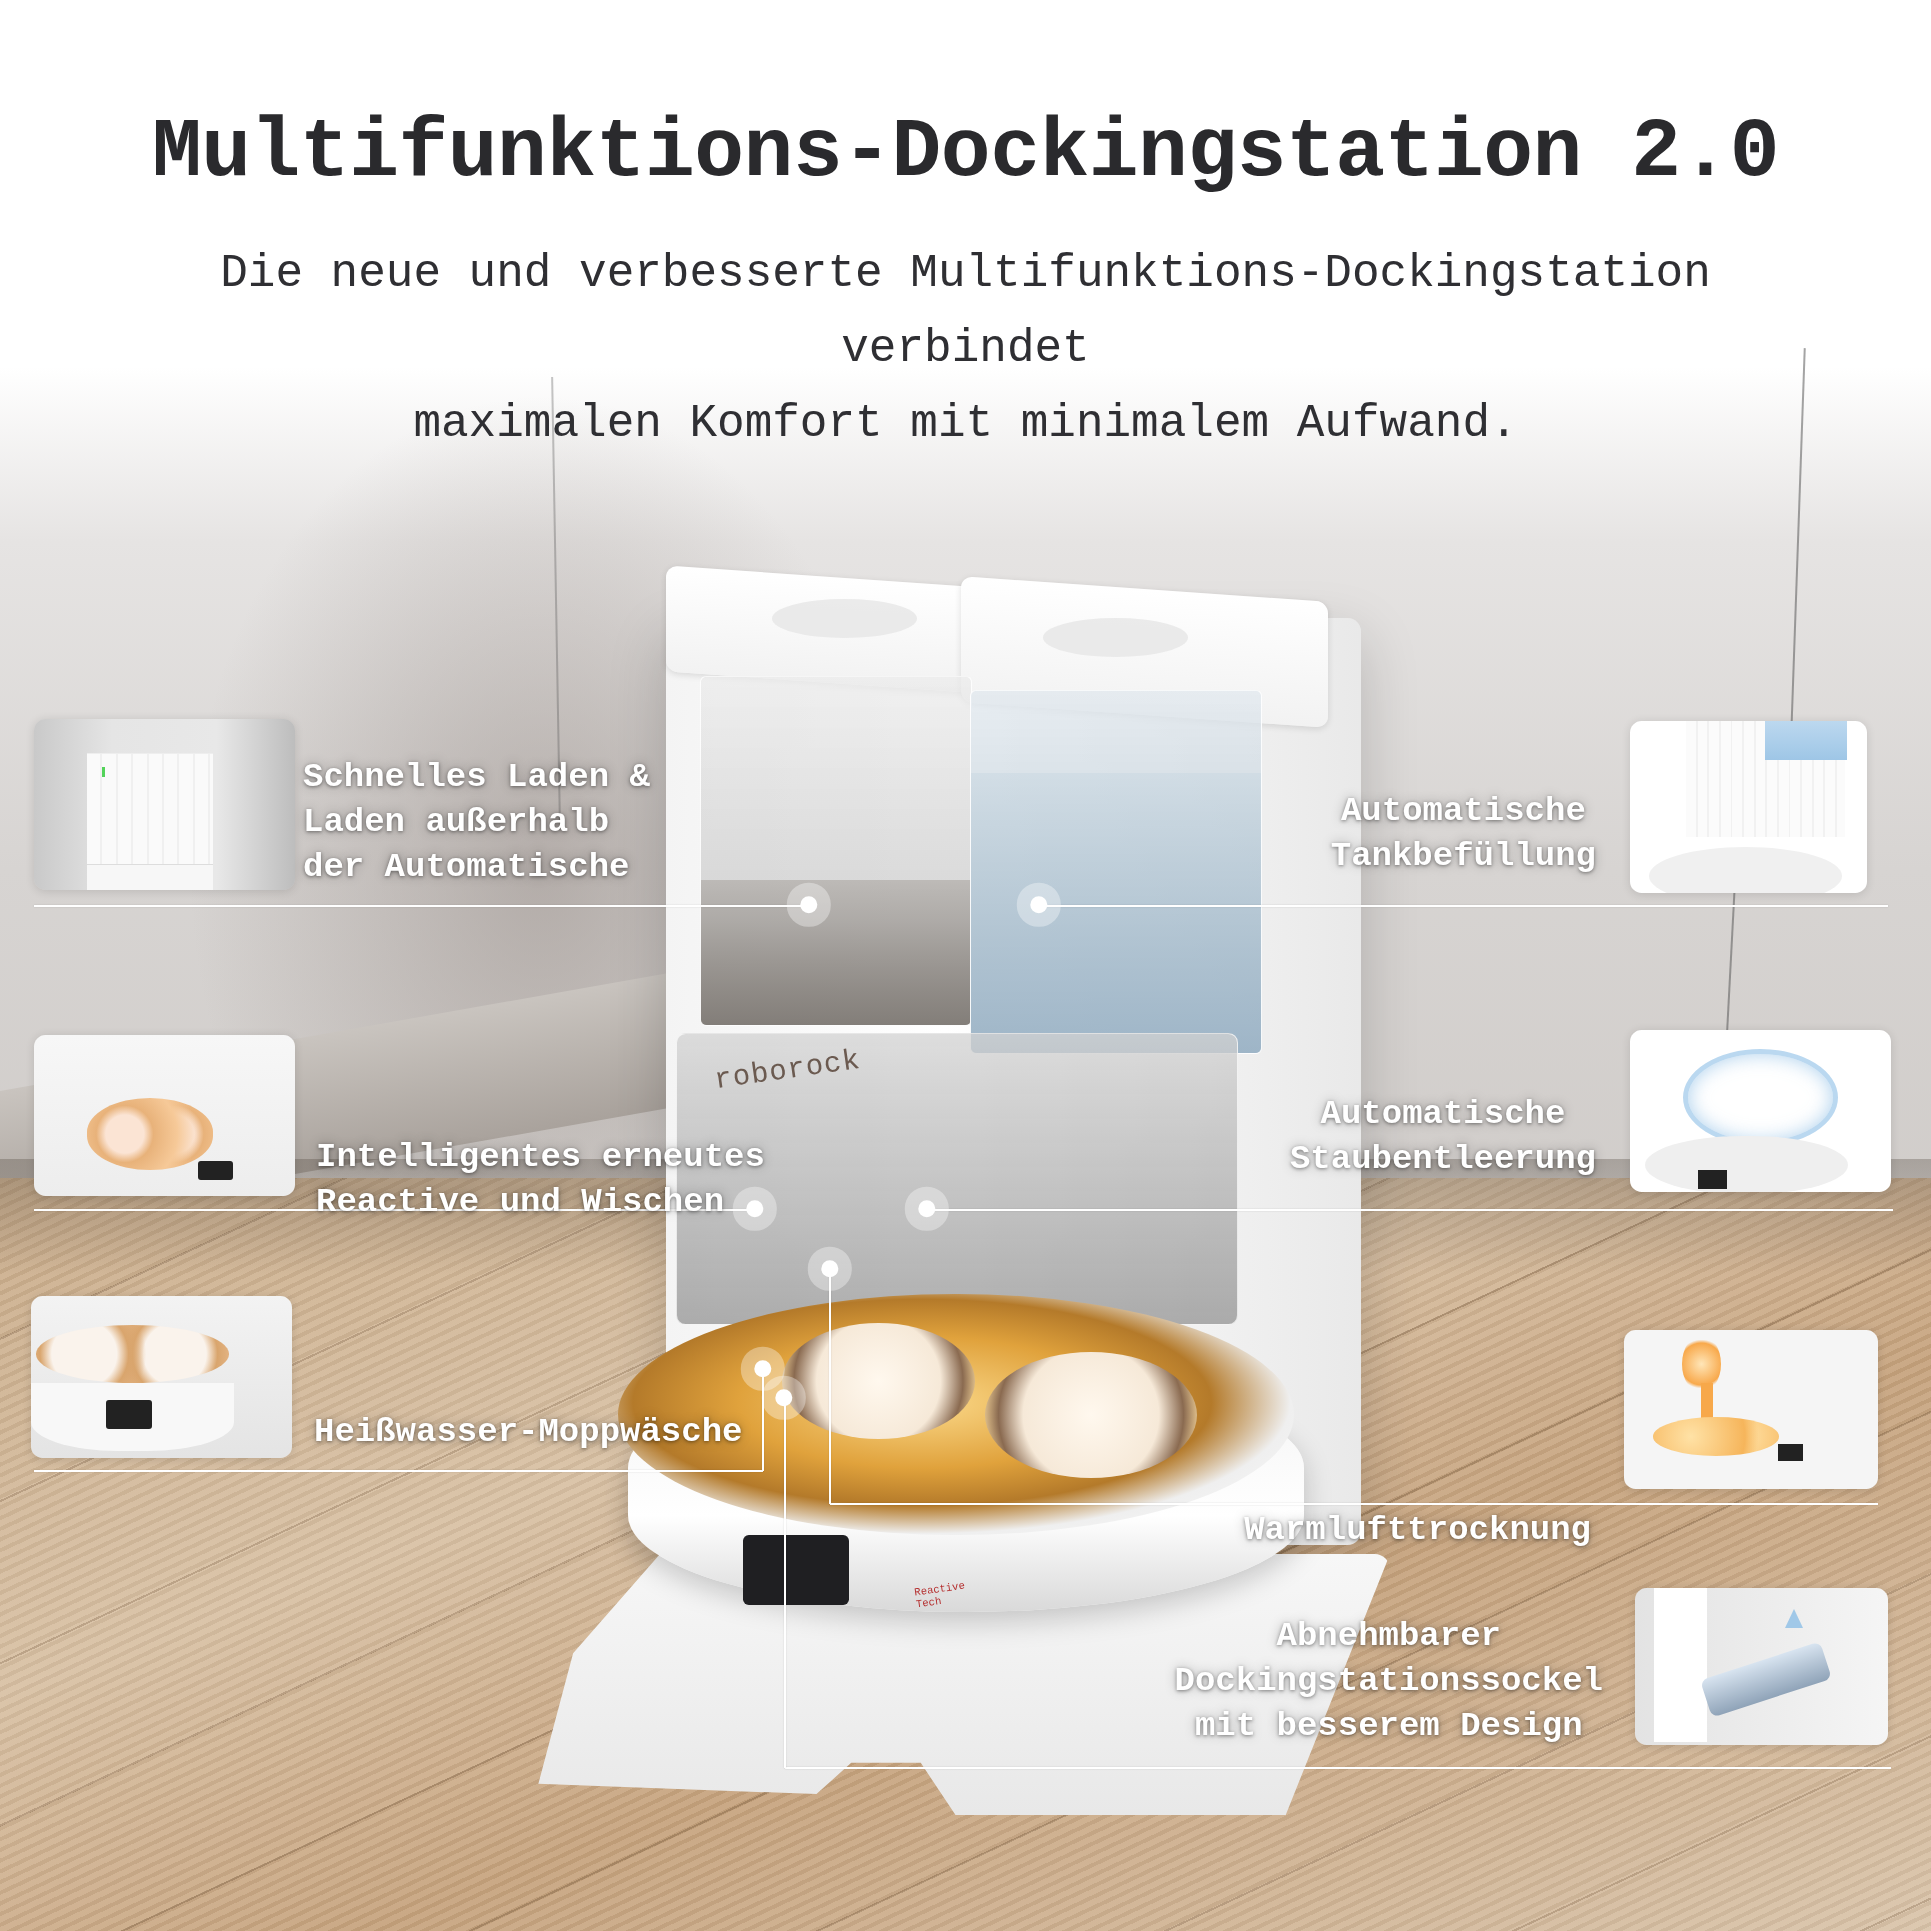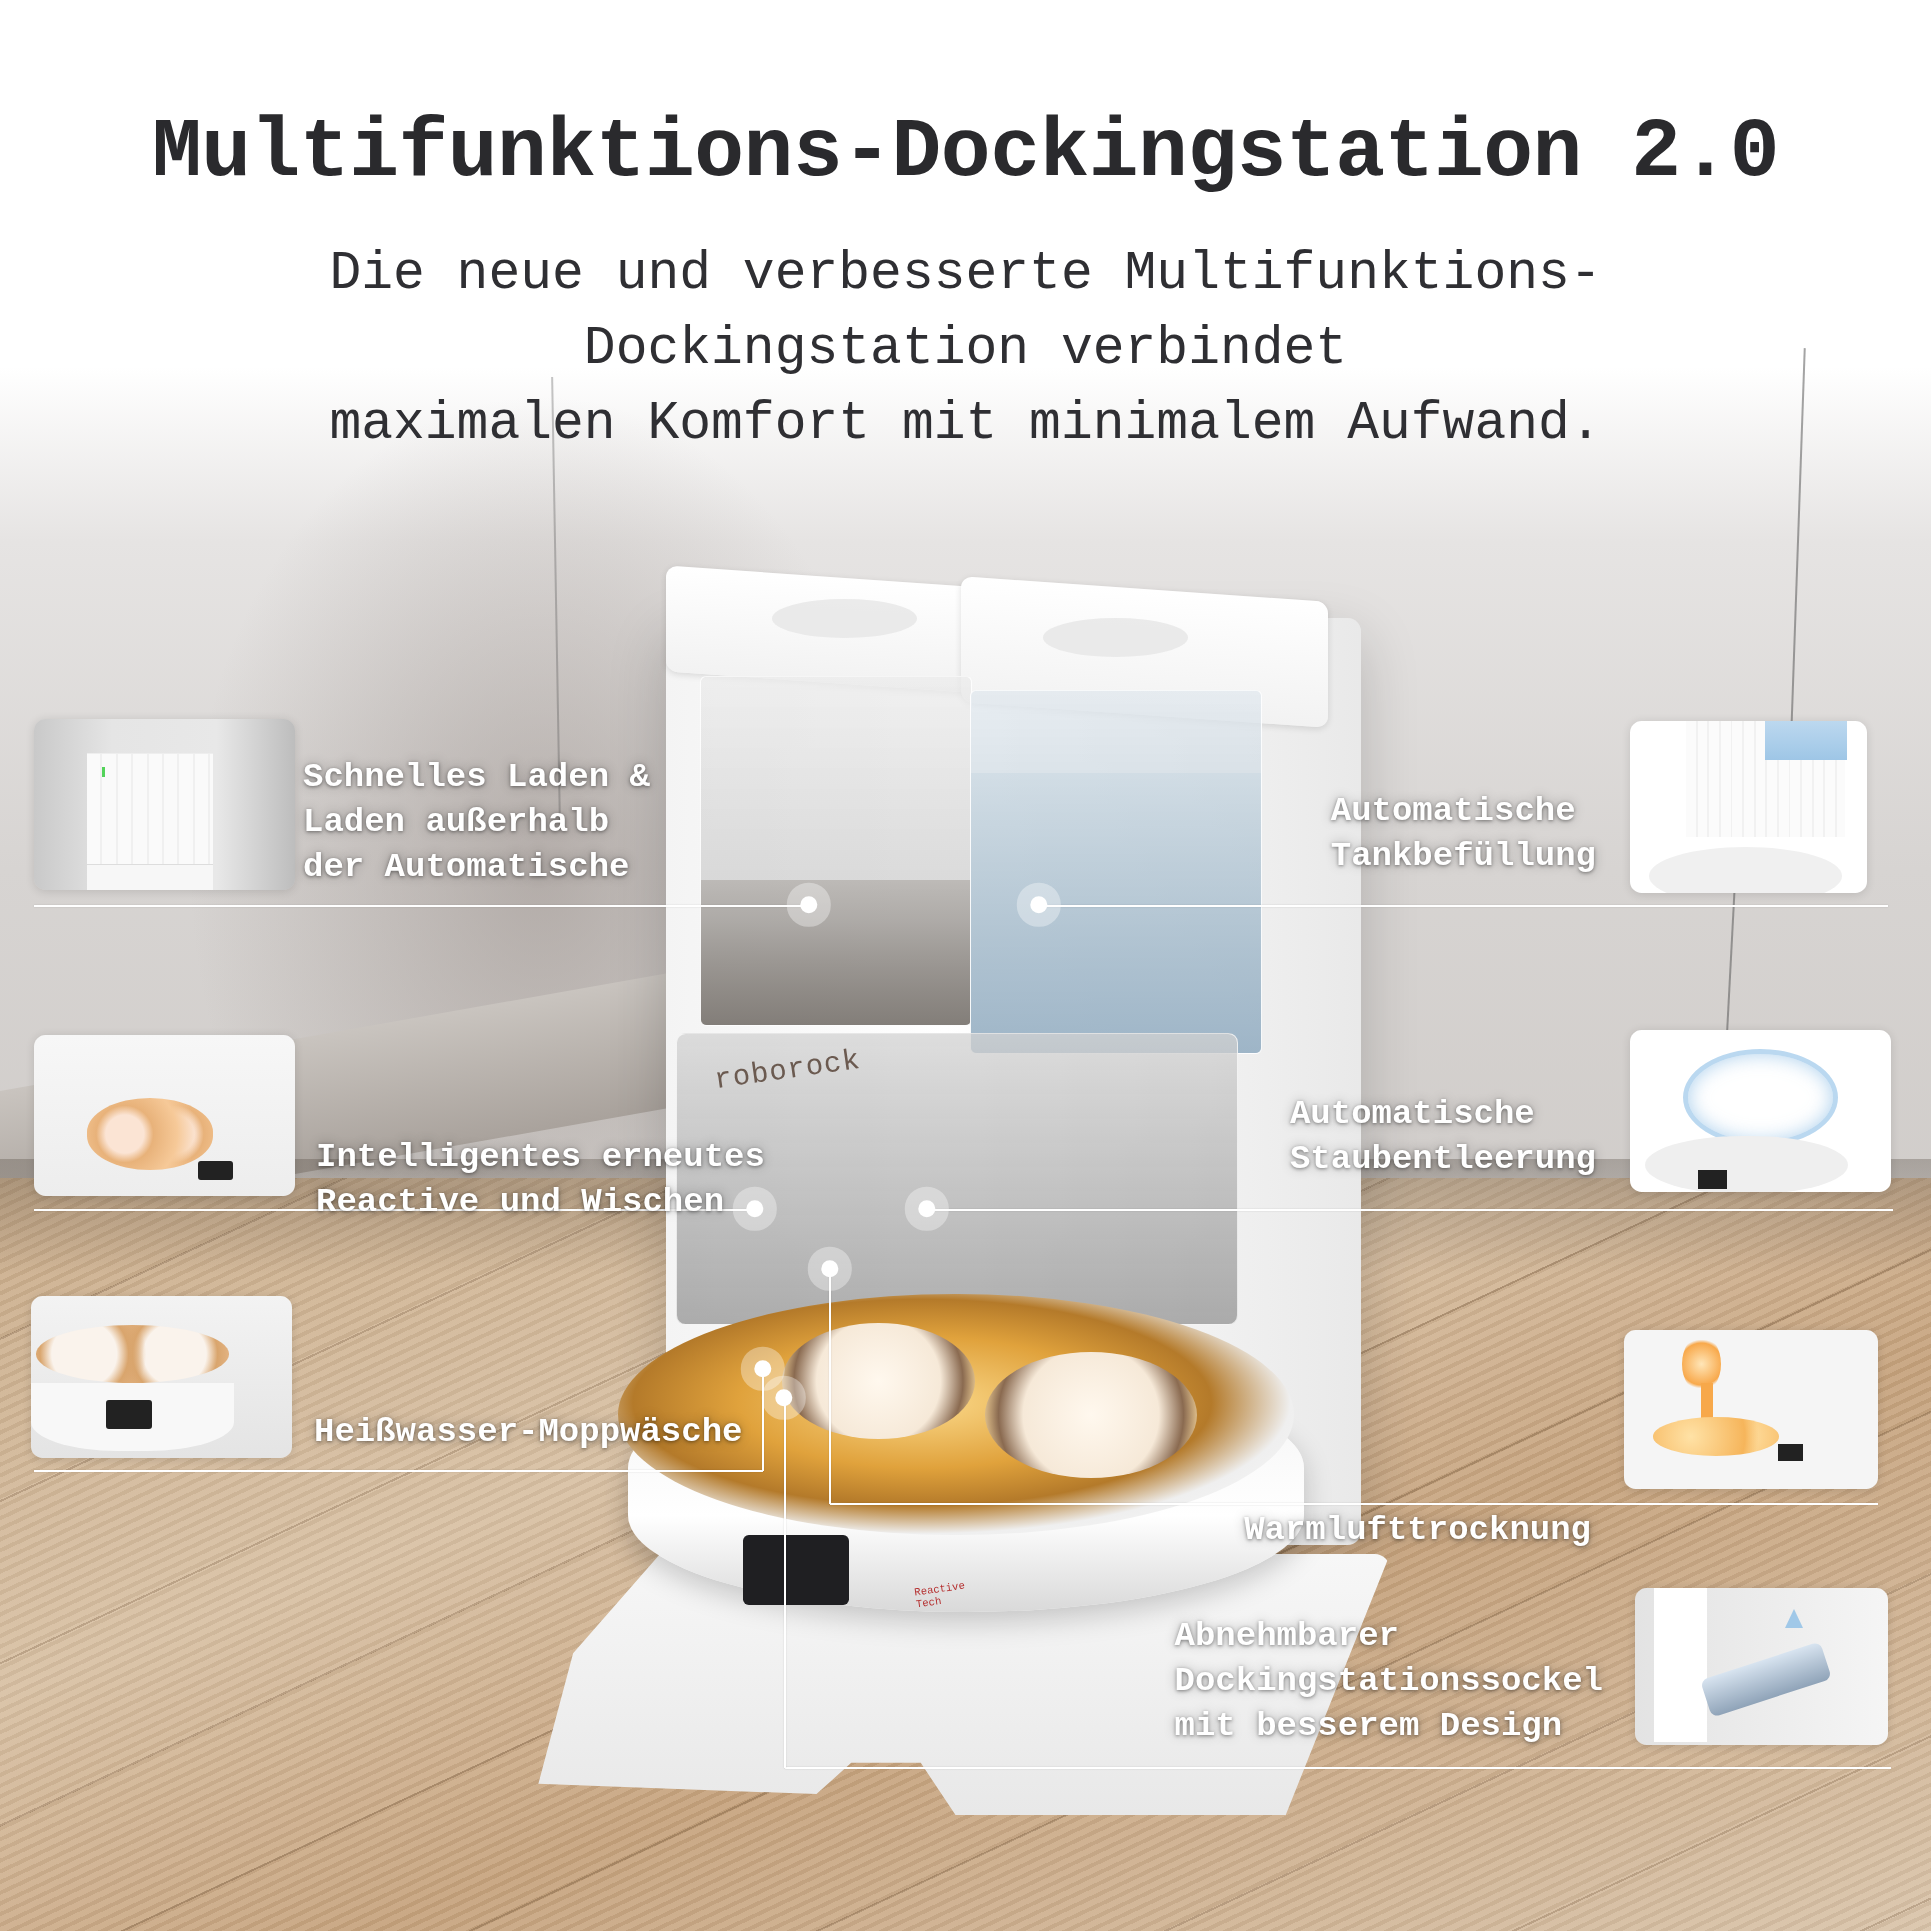--- a/index.html
+++ b/index.html
@@ -17,21 +17,21 @@
   
   .floor{position:absolute;left:0;top:1178px;width:1931px;height:772px;
     background:
       repeating-linear-gradient(155deg, rgba(255,255,255,.08) 0 5.8px, rgba(0,0,0,.04) 5.8px 9.7px),
       repeating-linear-gradient(155deg, transparent 0 145px, rgba(120,90,60,.35) 145px 147px),
       linear-gradient(160deg,#c9ab88 0%,#d8c0a3 35%,#c6a27c 60%,#dac5ab 100%);}
   .floor-shadow{position:absolute;left:0;top:1159px;width:1931px;height:116px;background:linear-gradient(180deg,rgba(90,80,70,.35),rgba(90,80,70,0));}
 
   
   .title{position:absolute;left:0;top:106px;width:1931px;text-align:center;font-weight:700;font-size:83px;color:#2a2a2d;letter-spacing:-0.5px;}
-  .subtitle{position:absolute;left:145px;top:237px;width:1641px;text-align:center;font-size:53px;line-height:75px;color:#2f2f33;}
+  .subtitle{position:absolute;left:145px;top:237px;width:1641px;text-align:center;font-size:46px;line-height:75px;color:#2f2f33;}
 
   
   .dock{position:absolute;}
   .tower{position:absolute;left:666px;top:618px;width:695px;height:966px;}
   .tower-body{position:absolute;left:0;top:0;width:695px;height:927px;background:linear-gradient(90deg,#f4f4f4,#ffffff 40%,#e9e9e9);border-radius:13.5px;box-shadow:0 19.3px 58px rgba(0,0,0,.18);}
   .lid{position:absolute;background:linear-gradient(180deg,#ffffff,#f2f2f2);border-radius:11.6px;box-shadow:0 1.9px 7.7px rgba(0,0,0,.12);}
   .lid-handle{position:absolute;background:#e6e6e6;border-radius:50%;opacity:.8;}
   .tank{position:absolute;border-radius:5.8px;border:1.9px solid rgba(255,255,255,.9);}
   .tank.dirty{background:linear-gradient(180deg,rgba(235,235,235,.7),rgba(200,200,200,.75) 70%,rgba(160,155,150,.85));}
   .tank.clean{background:linear-gradient(180deg,rgba(225,232,238,.75),rgba(190,205,215,.85) 60%,rgba(170,190,205,.9));}
@@ -51,21 +51,21 @@
     border-radius:15.4px;}
 
   
   .hline{position:absolute;height:1.9px;background:#ffffff;box-shadow:0 0 1.9px rgba(0,0,0,.15);}
   .vline{position:absolute;width:1.9px;background:#ffffff;box-shadow:0 0 1.9px rgba(0,0,0,.15);}
   .dot{position:absolute;width:17.4px;height:17.4px;border-radius:50%;background:#fff;box-shadow:0 0 0 13.5px rgba(255,255,255,.35);transform:translate(-8.7px,-8.7px);}
 
   
   .label{position:absolute;font-weight:700;font-size:34px;line-height:45px;color:#ffffff;text-shadow:0 1px 3.9px rgba(0,0,0,.45),0 0 11.6px rgba(0,0,0,.25);white-space:nowrap;}
   .label .line{display:block;}
-  .label.right{text-align:left;}
+  .label.right{text-align:center;}
 
   
   .card{position:absolute;border-radius:11.6px;overflow:hidden;background:#f2f2f2;box-shadow:0 1.9px 9.7px rgba(0,0,0,.12);}
   .c-charge{background:linear-gradient(90deg,#c9c9c9,#e5e5e5 30%,#e8e8e8 70%,#bdbdbd);}
   .c-charge .box{position:absolute;left:53px;top:34px;width:126px;height:140px;background:repeating-linear-gradient(90deg,#fafafa 0 13.5px,#f0f0f0 13.5px 15.4px);border-top:1px solid #eee;}
   .c-charge .led{position:absolute;left:68px;top:48px;width:2.9px;height:9.7px;background:#53d35a;}
   .c-charge .strip{position:absolute;left:53px;top:145px;width:126px;height:29px;background:#f7f7f7;border-top:1px solid #ddd;}
   .c-tank{background:#ffffff;}
   .c-tank .unit{position:absolute;left:56px;top:0;width:159px;height:116px;background:repeating-linear-gradient(90deg,#fbfbfb 0 9.7px,#f1f1f1 9.7px 11.6px);}
   .c-tank .blue{position:absolute;left:135px;top:0;width:82px;height:39px;background:linear-gradient(180deg,#bcd8ef,#9ec6e6);}

